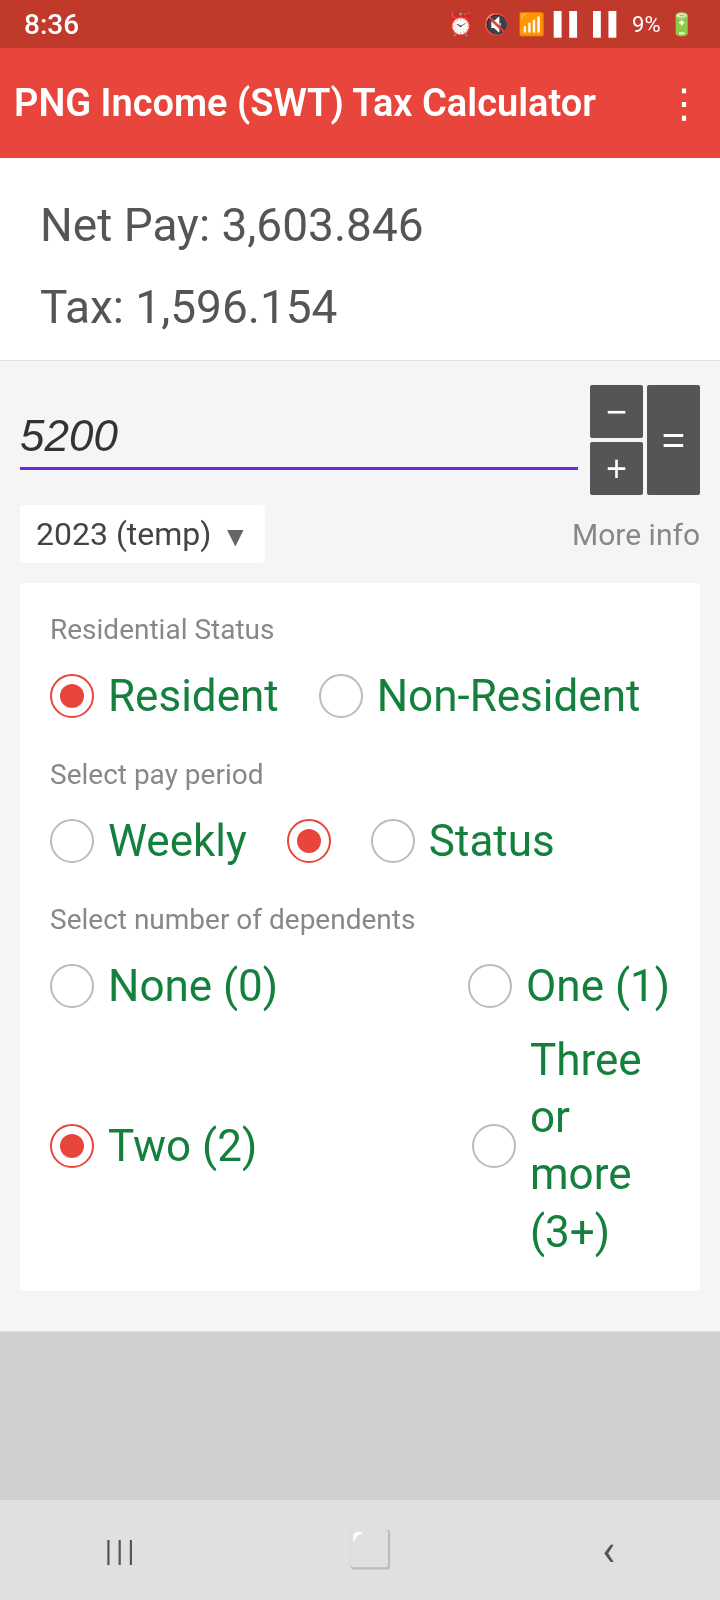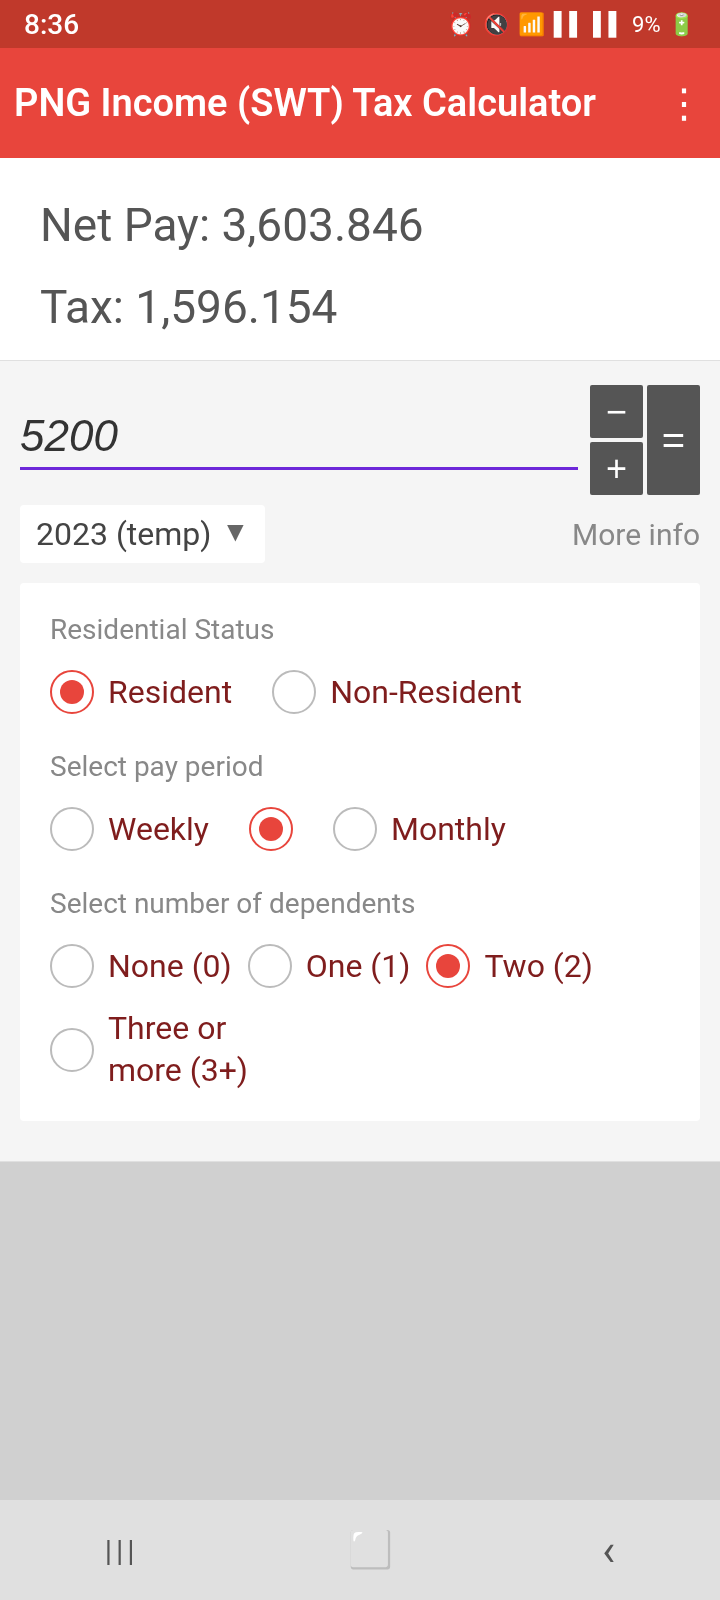--- a/index.html
+++ b/index.html
@@ -141,21 +141,21 @@
 
     
     .tax-regime-row {
       display: flex;
       align-items: center;
       gap: 20px;
       margin-top: 10px;
     }
     .tax-regime-select {
       display: flex;
-      align-items: flex-start;
+      align-items: flex-end;
       gap: 10px;
       background: white;
       border: none;
       padding: 10px 16px;
       border-radius: 4px;
       cursor: pointer;
     }
     .tax-regime-label {
       font-size: 32px;
       color: #444;
@@ -198,22 +198,22 @@
     .radio-outer.selected {
       border-color: #e8453c;
     }
     .radio-inner {
       width: 24px;
       height: 24px;
       border-radius: 50%;
       background: #e8453c;
     }
     .radio-text {
-      font-size: 32px;
-      color: #7f1d1d;
+      font-size: 44px;
+      color: #15803d;
     }
 
     
     .nav-bar {
       width: 720px;
       height: 100px;
       background: #e0e0e0;
       position: fixed;
       bottom: 0;
       left: 0;
@@ -302,26 +302,26 @@
           <div class="radio-outer"></div>
           <span class="radio-text">Weekly</span>
         </div>
         <div class="radio-item">
           <div class="radio-outer selected">
             <div class="radio-inner"></div>
           </div>
         </div>
         <div class="radio-item">
           <div class="radio-outer"></div>
-          <span class="radio-text">Monthly</span>
+          <span class="radio-text">Status</span>
         </div>
       </div>
 
       <div class="section-label">Select number of dependents</div>
-      <div class="radio-group" style="gap: 20px 16px;">
+      <div class="radio-group" style="gap: 20px 16px; justify-content: space-between;">
         <div class="radio-item">
           <div class="radio-outer"></div>
           <span class="radio-text">None (0)</span>
         </div>
         <div class="radio-item">
           <div class="radio-outer"></div>
           <span class="radio-text">One (1)</span>
         </div>
         <div class="radio-item">
           <div class="radio-outer selected">

